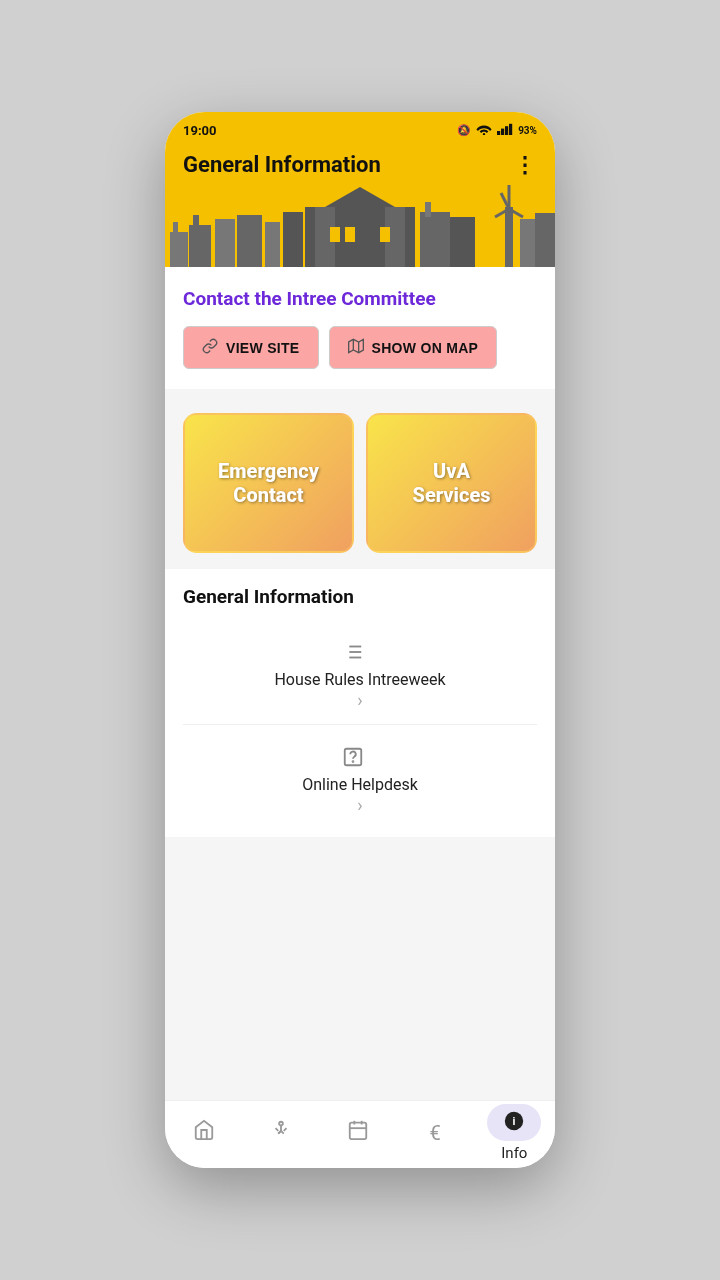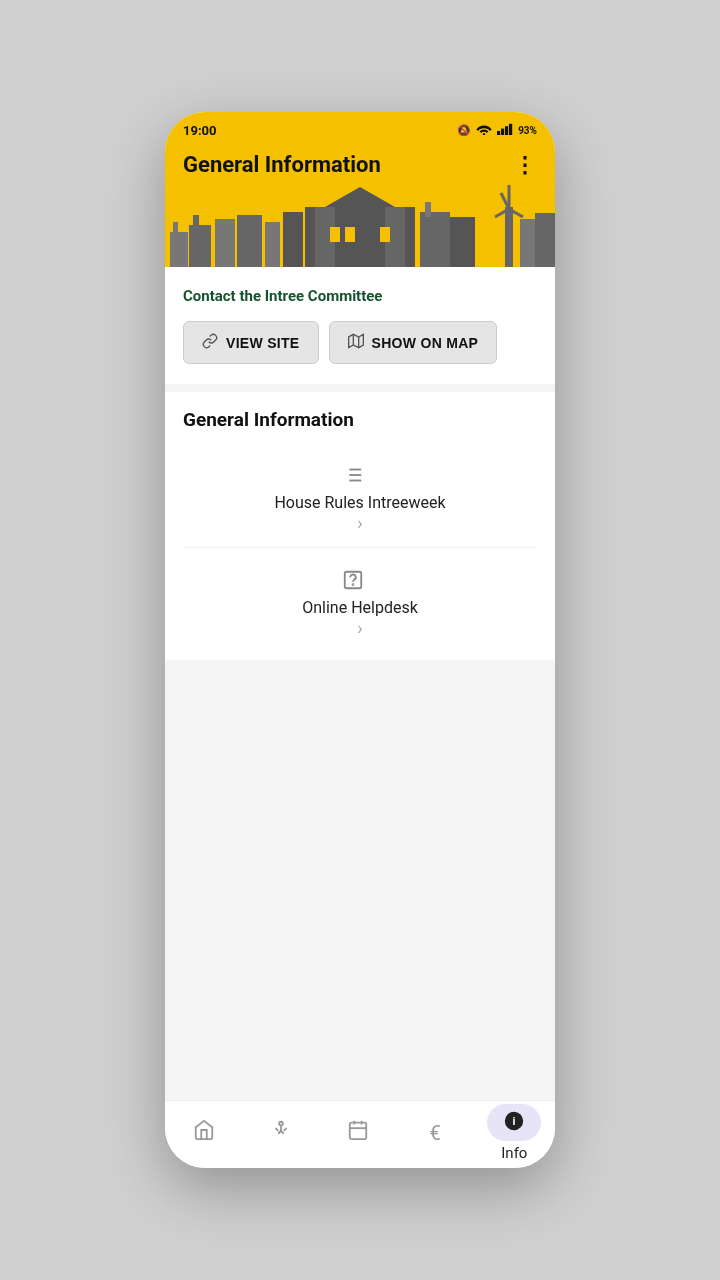--- a/index.html
+++ b/index.html
@@ -93,23 +93,23 @@
       background: #f5f5f5;
     }
 
     .section-card {
       background: #fff;
       margin: 0 0 8px 0;
       padding: 20px 18px 20px;
     }
 
     .section-title {
-      font-size: 15px;
-      font-weight: 700;
-      color: #14532d;
+      font-size: 19px;
+      font-weight: 700;
+      color: #6d28d9;
       margin-bottom: 16px;
     }
 
     .contact-buttons-row1 {
       display: flex;
       gap: 10px;
       margin-bottom: 10px;
     }
 
     .contact-buttons-row2 {
@@ -126,21 +126,21 @@
       font-size: 14px;
       font-weight: 700;
       display: flex;
       align-items: center;
       gap: 8px;
       cursor: pointer;
       letter-spacing: 0.5px;
     }
 
     .btn-outline {
-      background: #e5e5e5;
+      background: #fca5a5;
       color: #111;
       border: 1.5px solid #ccc;
       border-radius: 6px;
       padding: 11px 18px;
       font-size: 14px;
       font-weight: 600;
       display: flex;
       align-items: center;
       gap: 8px;
       cursor: pointer;
@@ -377,20 +377,28 @@
               <polygon points="1 6 1 22 8 18 16 22 23 18 23 2 16 6 8 2 1 6"></polygon>
               <line x1="8" y1="2" x2="8" y2="18"></line>
               <line x1="16" y1="6" x2="16" y2="22"></line>
             </svg>
           </span>
           <span>SHOW ON MAP</span>
         </button>
       </div>
     </div>
 
+    <div class="tiles-section">
+      <div class="tile tile-emergency">
+        <span class="tile-label">Emergency<br>Contact</span>
+      </div>
+      <div class="tile tile-uva">
+        <span class="tile-label">UvA<br>Services</span>
+      </div>
+    </div>
 
     <div class="gen-info-section">
       <div class="gen-info-title">General Information</div>
 
       <div class="list-item">
         <div class="list-icon">
           <svg width="22" height="22" viewBox="0 0 24 24" fill="none" stroke="#888" stroke-width="2">
             <line x1="8" y1="6" x2="21" y2="6"></line>
             <line x1="8" y1="12" x2="21" y2="12"></line>
             <line x1="8" y1="18" x2="21" y2="18"></line>

